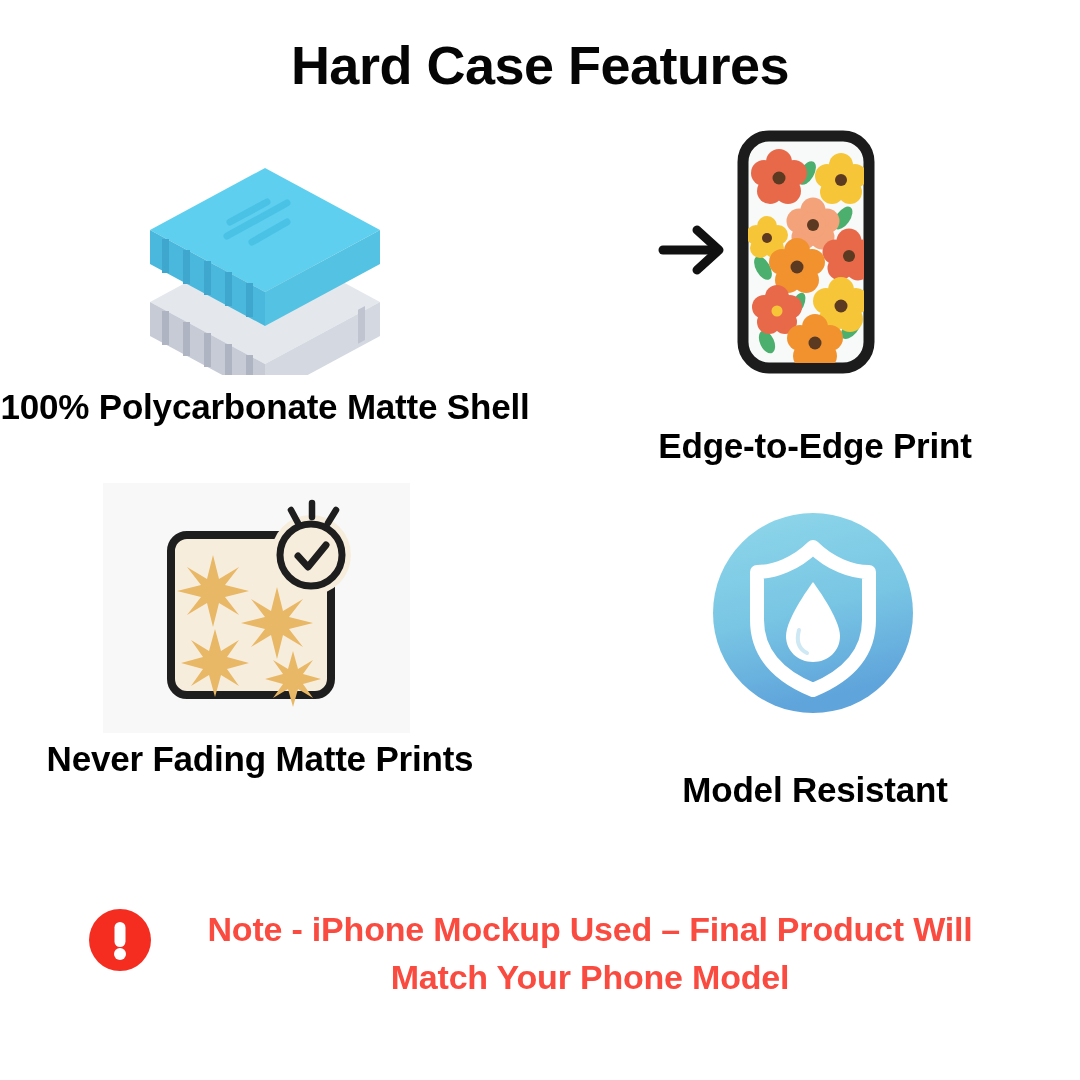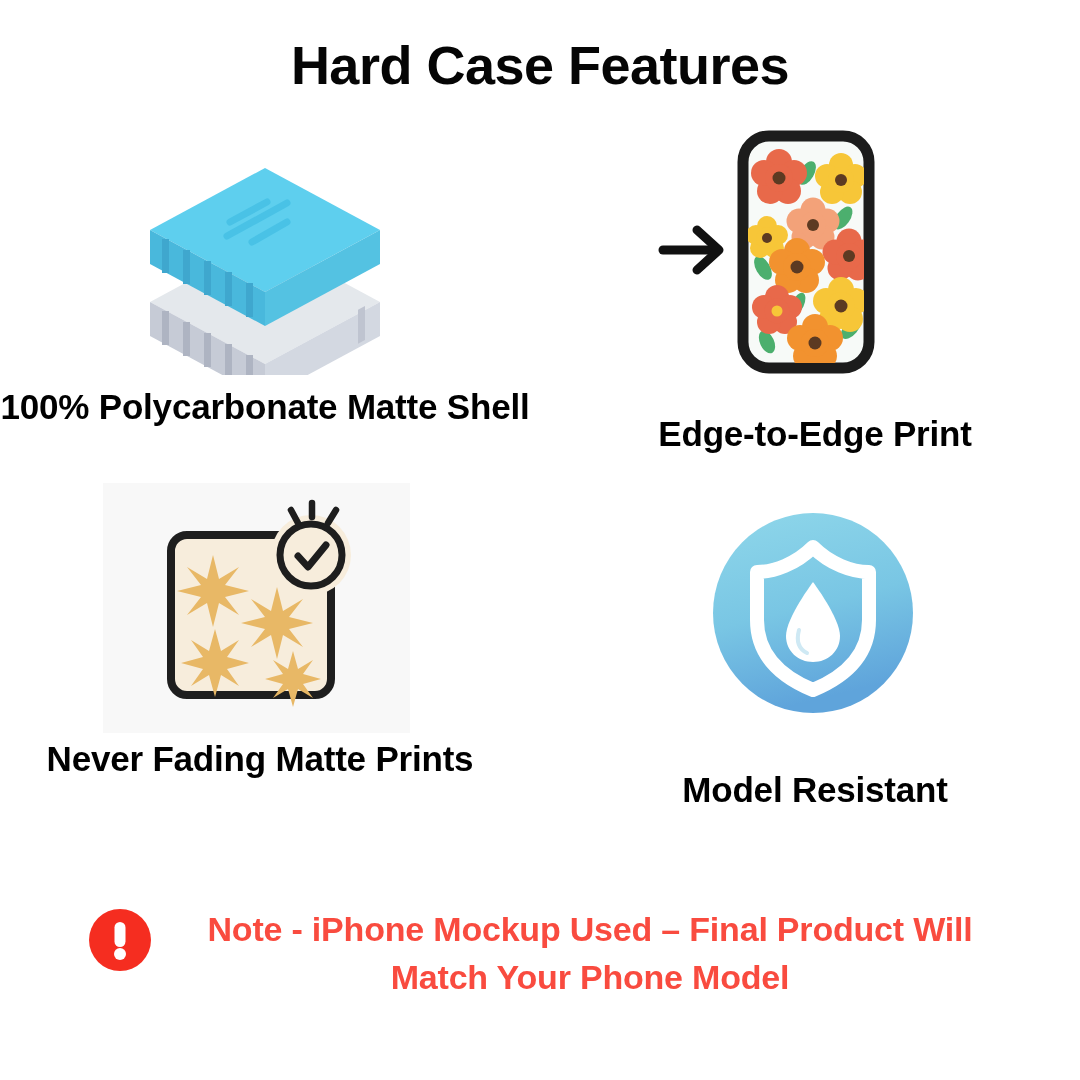--- a/index.html
+++ b/index.html
@@ -37,21 +37,21 @@
   }
 
   
   #feat1{left:0px;top:160px;width:530px;}
   #feat1 .icon-wrap{height:215px;}
   #feat1 .feature-label{margin-top:10px;}
 
   
   #feat2{left:550px;top:128px;width:530px;}
   #feat2 .icon-wrap{height:260px;}
-  #feat2 .feature-label{margin-top:24px;}
+  #feat2 .feature-label{margin-top:36px;}
 
   
   #feat3{left:0px;top:483px;width:520px;}
   #feat3 .icon-wrap{height:250px;}
   #feat3 .feature-label{margin-top:4px;}
 
   
   #feat4{left:550px;top:510px;width:530px;}
   #feat4 .icon-wrap{height:230px;}
   #feat4 .feature-label{margin-top:28px;}

